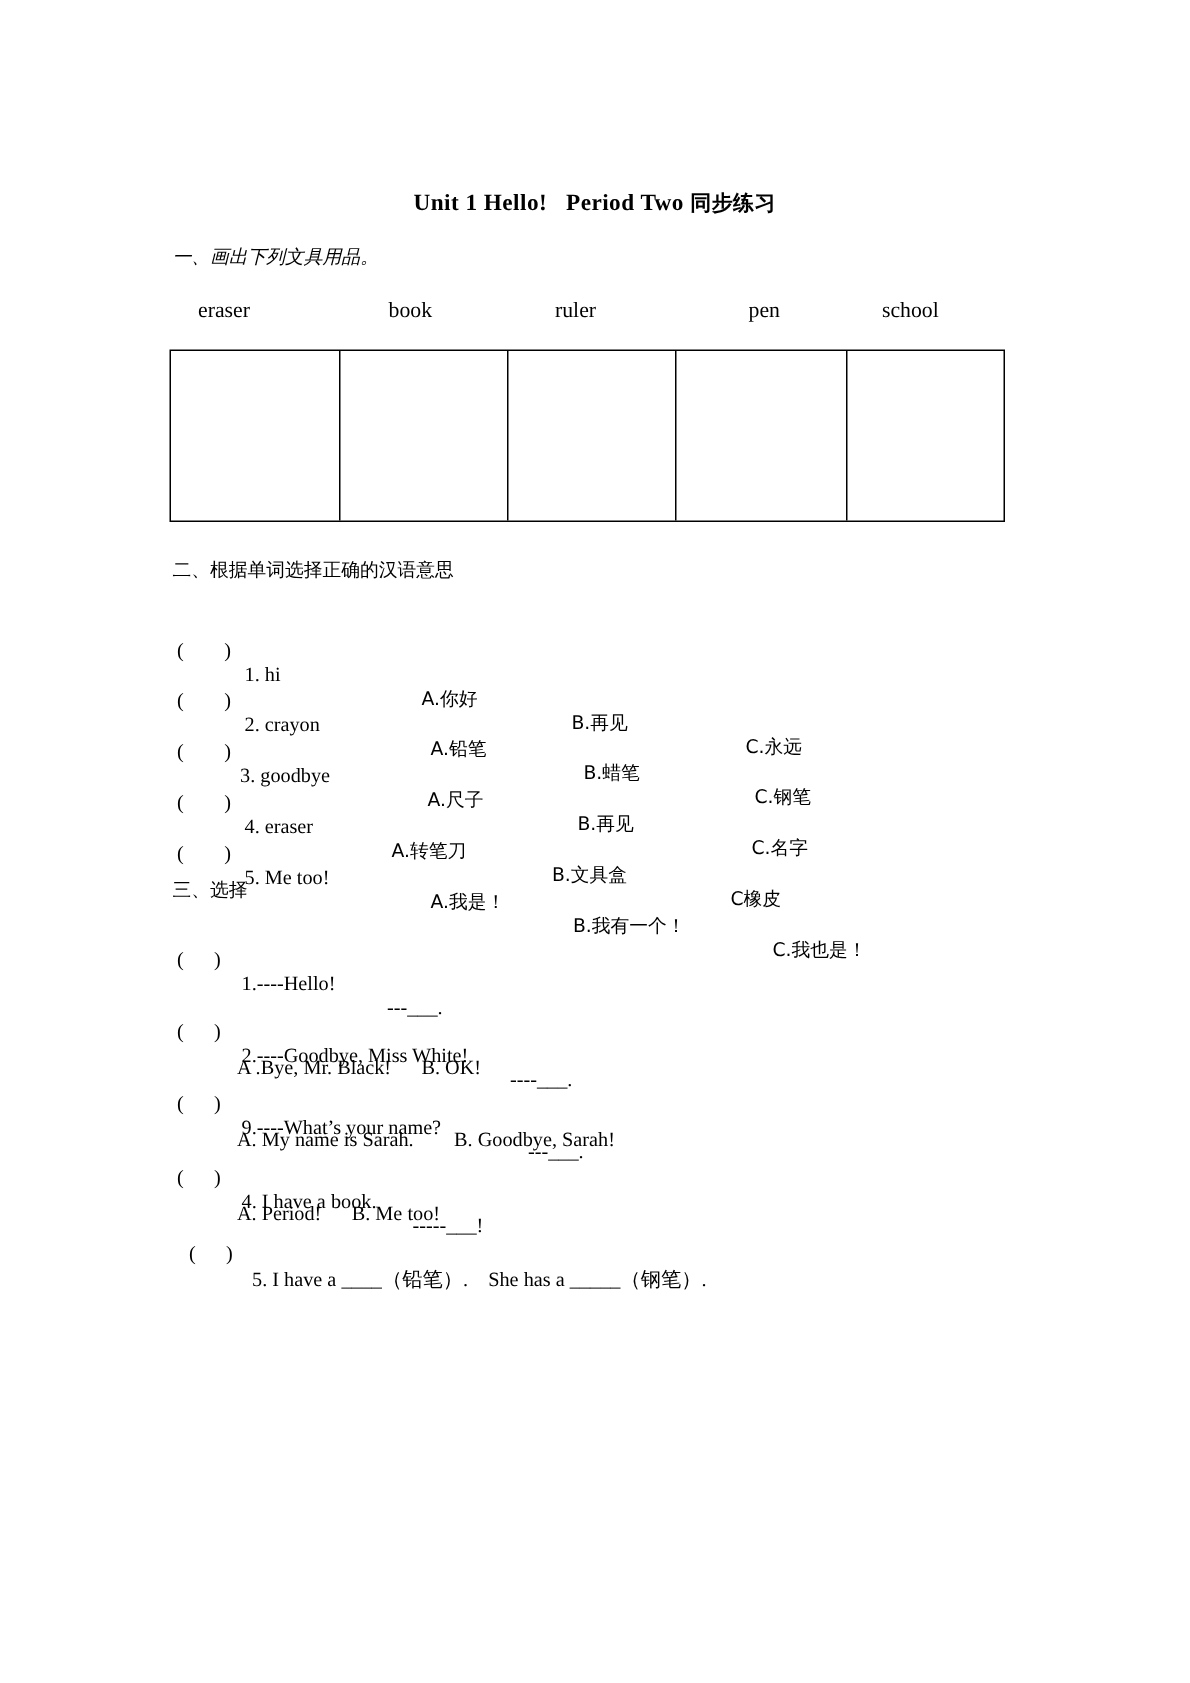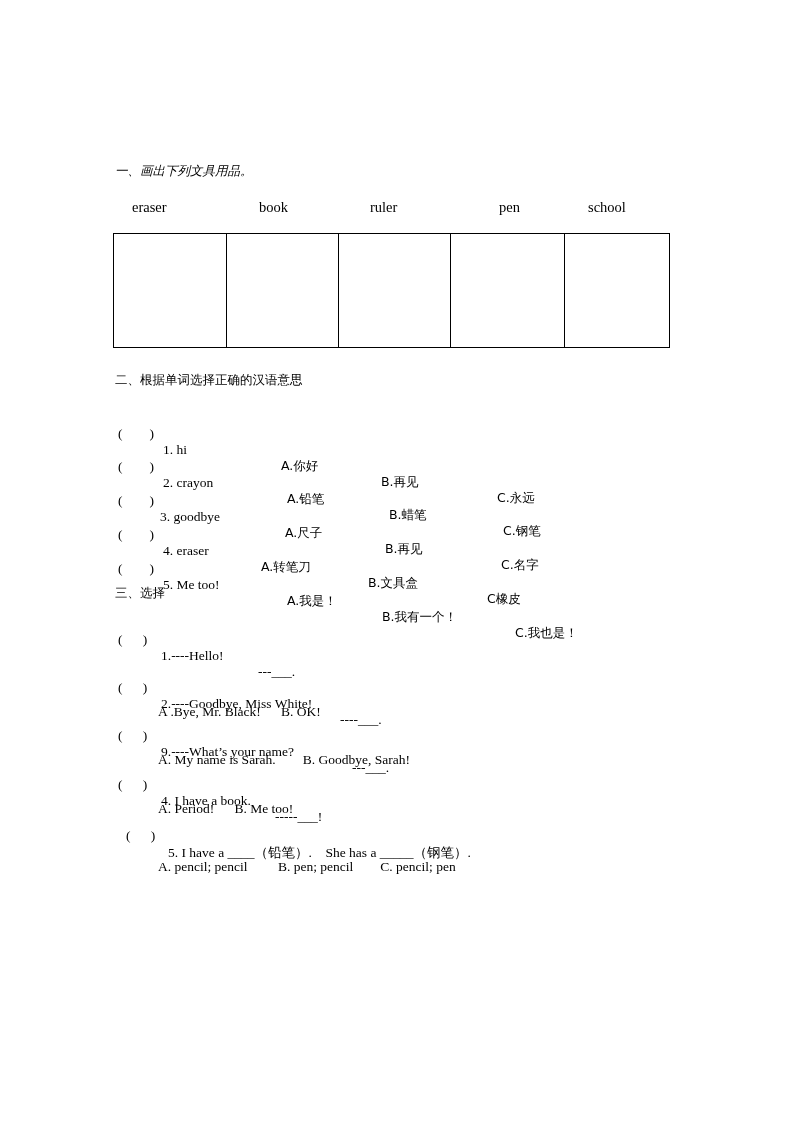--- a/index.html
+++ b/index.html
@@ -133,20 +133,21 @@
   .q3-answer {
     position: absolute;
     white-space: pre;
   }
 </style>
 </head>
 <body>
 
 <div class="page">
 
+  <div class="doc-title"><span>Unit 1 Hello!   Period Two </span><span class="cn">同步练习</span></div>
 
   <div class="section-heading" id="sec1-heading">一、画出下列文具用品。</div>
 
   <div class="word-row">
     <span class="word-label" style="left:19px">eraser</span>
     <span class="word-label" style="left:146px">book</span>
     <span class="word-label" style="left:257px">ruler</span>
     <span class="word-label" style="left:386px">pen</span>
     <span class="word-label" style="left:475px">school</span>
   </div>
@@ -232,17 +233,14 @@
     <span class="q3-answer" style="left:275px">-----___!</span>
   </div>
   <div class="q3-opt-row" style="top:785px">
     <span class="q3-text" style="left:158px">A. Period!      B. Me too!</span>
   </div>
 
   <div class="q3-stem-row" style="top:812px">
     <span class="q3-paren" style="left:126px">(      )</span>
     <span class="q3-text" style="left:168px">5. I have a ____（铅笔）.    She has a _____（钢笔）.</span>
   </div>
-  <div class="q3-opt-row" style="top:843px">
-    <span class="q3-text" style="left:158px">A. pencil; pencil         B. pen; pencil        C. pencil; pen</span>
-  </div>
 
 </div>
 
 </body></html>

